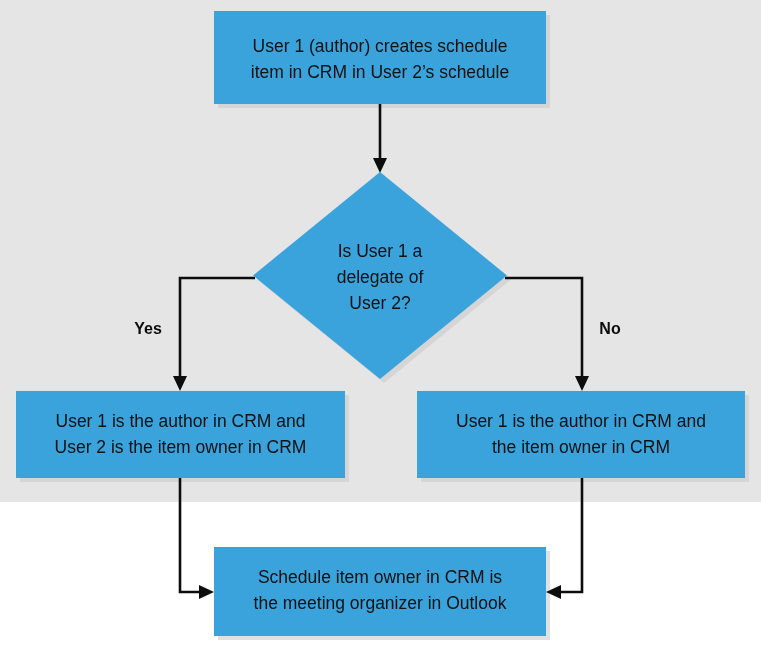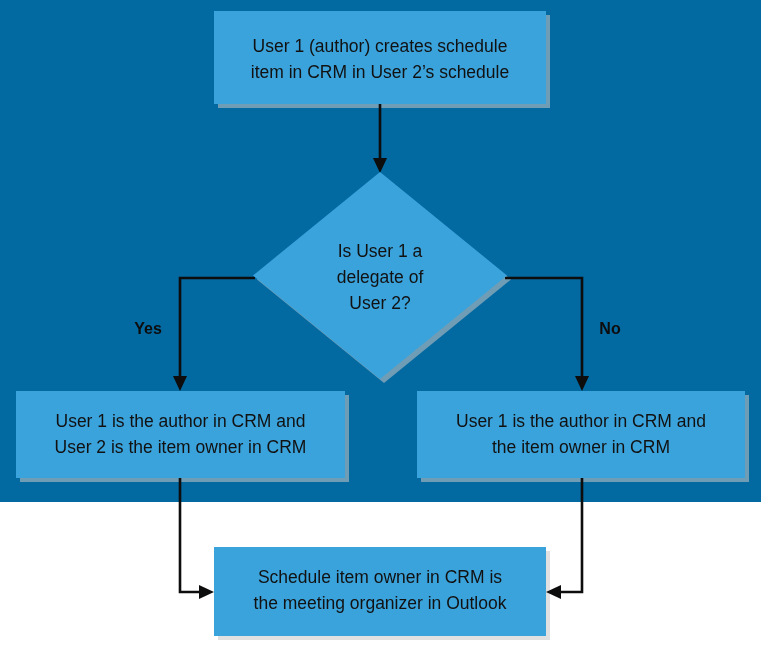--- a/index.html
+++ b/index.html
@@ -10,21 +10,21 @@
   body {
     width: 761px;
     height: 654px;
     overflow: hidden;
     font-family: "Liberation Sans", sans-serif;
   }
   #flowchart-root {
     position: relative;
     width: 761px;
     height: 502px;
-    background: #0369a1;
+    background: #e5e5e5;
   }
   svg.diagram {
     display: block;
     width: 761px;
     height: 654px;
   }
   .node-shape {
     fill: #3BA3DC;
   }
   .node-shadow {

